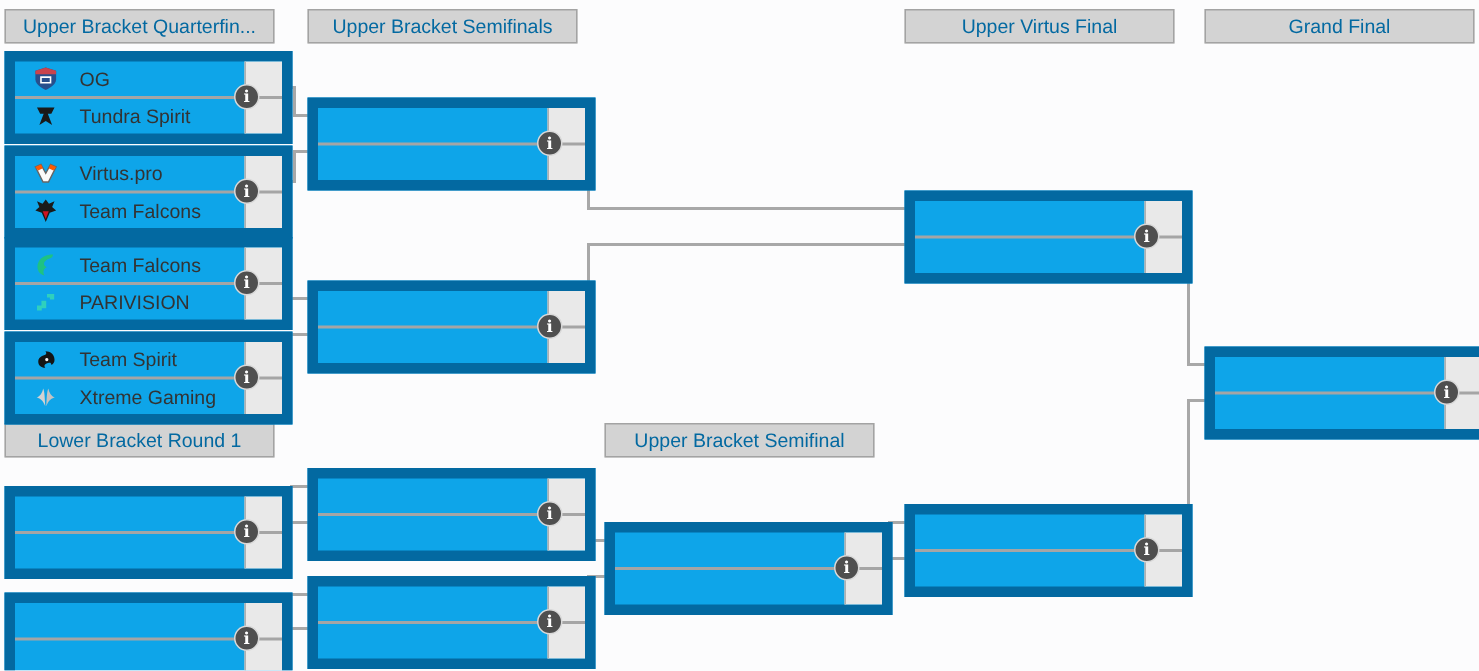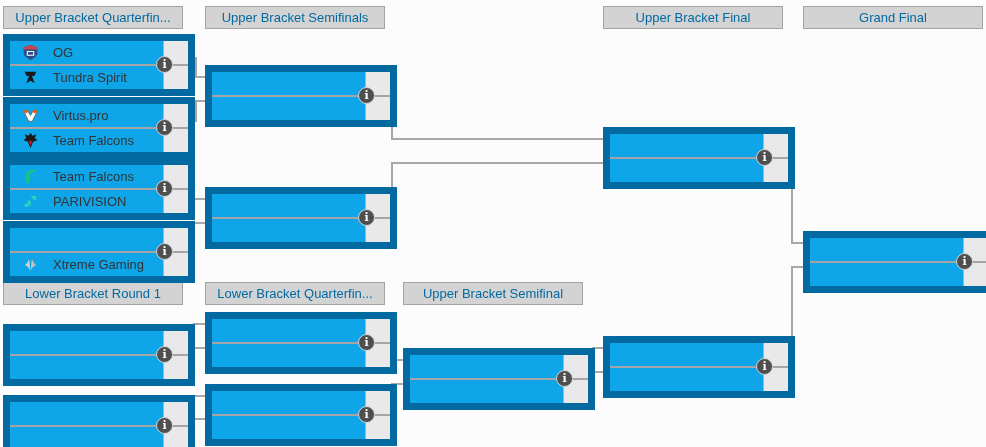--- a/index.html
+++ b/index.html
@@ -43,24 +43,23 @@
       <polyline points="385,408 392,408 392,384 403,384"></polyline>
       <polyline points="583,372 603,372"></polyline>
       <polyline points="193,324 205,324"></polyline>
       <polyline points="193,396 205,396"></polyline>
       <polyline points="592,348 603,348"></polyline>
     </g>
   </svg>
 
   <div class="rhead" style="left:3px;top:6px">Upper Bracket Quarterfin...</div>
   <div class="rhead" style="left:205px;top:6px">Upper Bracket Semifinals</div>
-  <div class="rhead" style="left:603px;top:6px">Upper Bracket Final</div>
+  <div class="rhead" style="left:603px;top:6px">Upper Virtus Final</div>
   <div class="rhead" style="left:803px;top:6px">Grand Final</div>
   <div class="rhead" style="left:3px;top:282px">Lower Bracket Round 1</div>
-  <div class="rhead" style="left:205px;top:282px">Lower Bracket Quarterfin...</div>
   <div class="rhead" style="left:403px;top:282px">Upper Bracket Semifinal</div>
 
   <div class="match" style="left:3px;top:34px">
     <div class="trow t1">
       <span class="ticon">
         <svg width="17" height="17" viewBox="0 0 16 16">
             <path d="M8 1 L14.5 3 V8.5 C14.5 12.5 8 15 8 15 C8 15 1.5 12.5 1.5 8.5 V3 Z" fill="#274f8d"></path>
             <path d="M8 1 L14.5 3 V5.2 H1.5 V3 Z" fill="#c9444d"></path>
             <path d="M5 7 h6 v3.5 h-6 Z" fill="none" stroke="#fff" stroke-width="1"></path>
           </svg>
@@ -131,20 +130,29 @@
     </div>
     <div class="scorecol">
       <span class="sval"></span>
       <span class="sval b"></span>
     </div>
     <div class="mdiv"></div>
     <span class="info">i</span>
   </div>
 
   <div class="match" style="left:3px;top:221px">
+    <div class="trow t1">
+      <span class="ticon">
+        <svg width="17" height="17" viewBox="0 0 16 16">
+            <path d="M13.5 8.3 C13.5 5 11 3 7.8 3 C8.7 4.1 8.4 5.1 7.3 5.4 C4.9 6 3.3 7.5 3.3 9.6 C3.3 11.9 5.2 13.5 7.7 13.4 C6.8 12.3 7.1 11.2 8.2 10.8 C10.2 10.1 11.2 9.6 11.6 11.6 C12.9 10.9 13.5 9.8 13.5 8.3 Z" fill="#141414"></path>
+            <path d="M8.6 7.2 a1 1 0 1 0 0.1 0 Z" fill="#f2f2f2"></path>
+          </svg>
+      </span>
+      <span class="tname">Team Spirit</span>
+    </div>
     <div class="trow t2">
       <span class="ticon">
         <svg width="17" height="17" viewBox="0 0 16 16">
             <path d="M7.7 14 C6.3 10 3.9 8.6 2.3 8.6 C4.4 7.6 5.9 5.5 6.4 2.8 C7.4 5.5 7.3 8.2 7.7 14 Z" fill="#d2d2d2"></path>
             <path d="M8.3 14 C9.7 10 12.1 8.6 13.7 8.6 C11.6 7.6 10.1 5.5 9.6 2.8 C8.6 5.5 8.7 8.2 8.3 14 Z" fill="#c3c3c3"></path>
           </svg>
       </span>
       <span class="tname">Xtreme Gaming</span>
     </div>
     <div class="scorecol">

